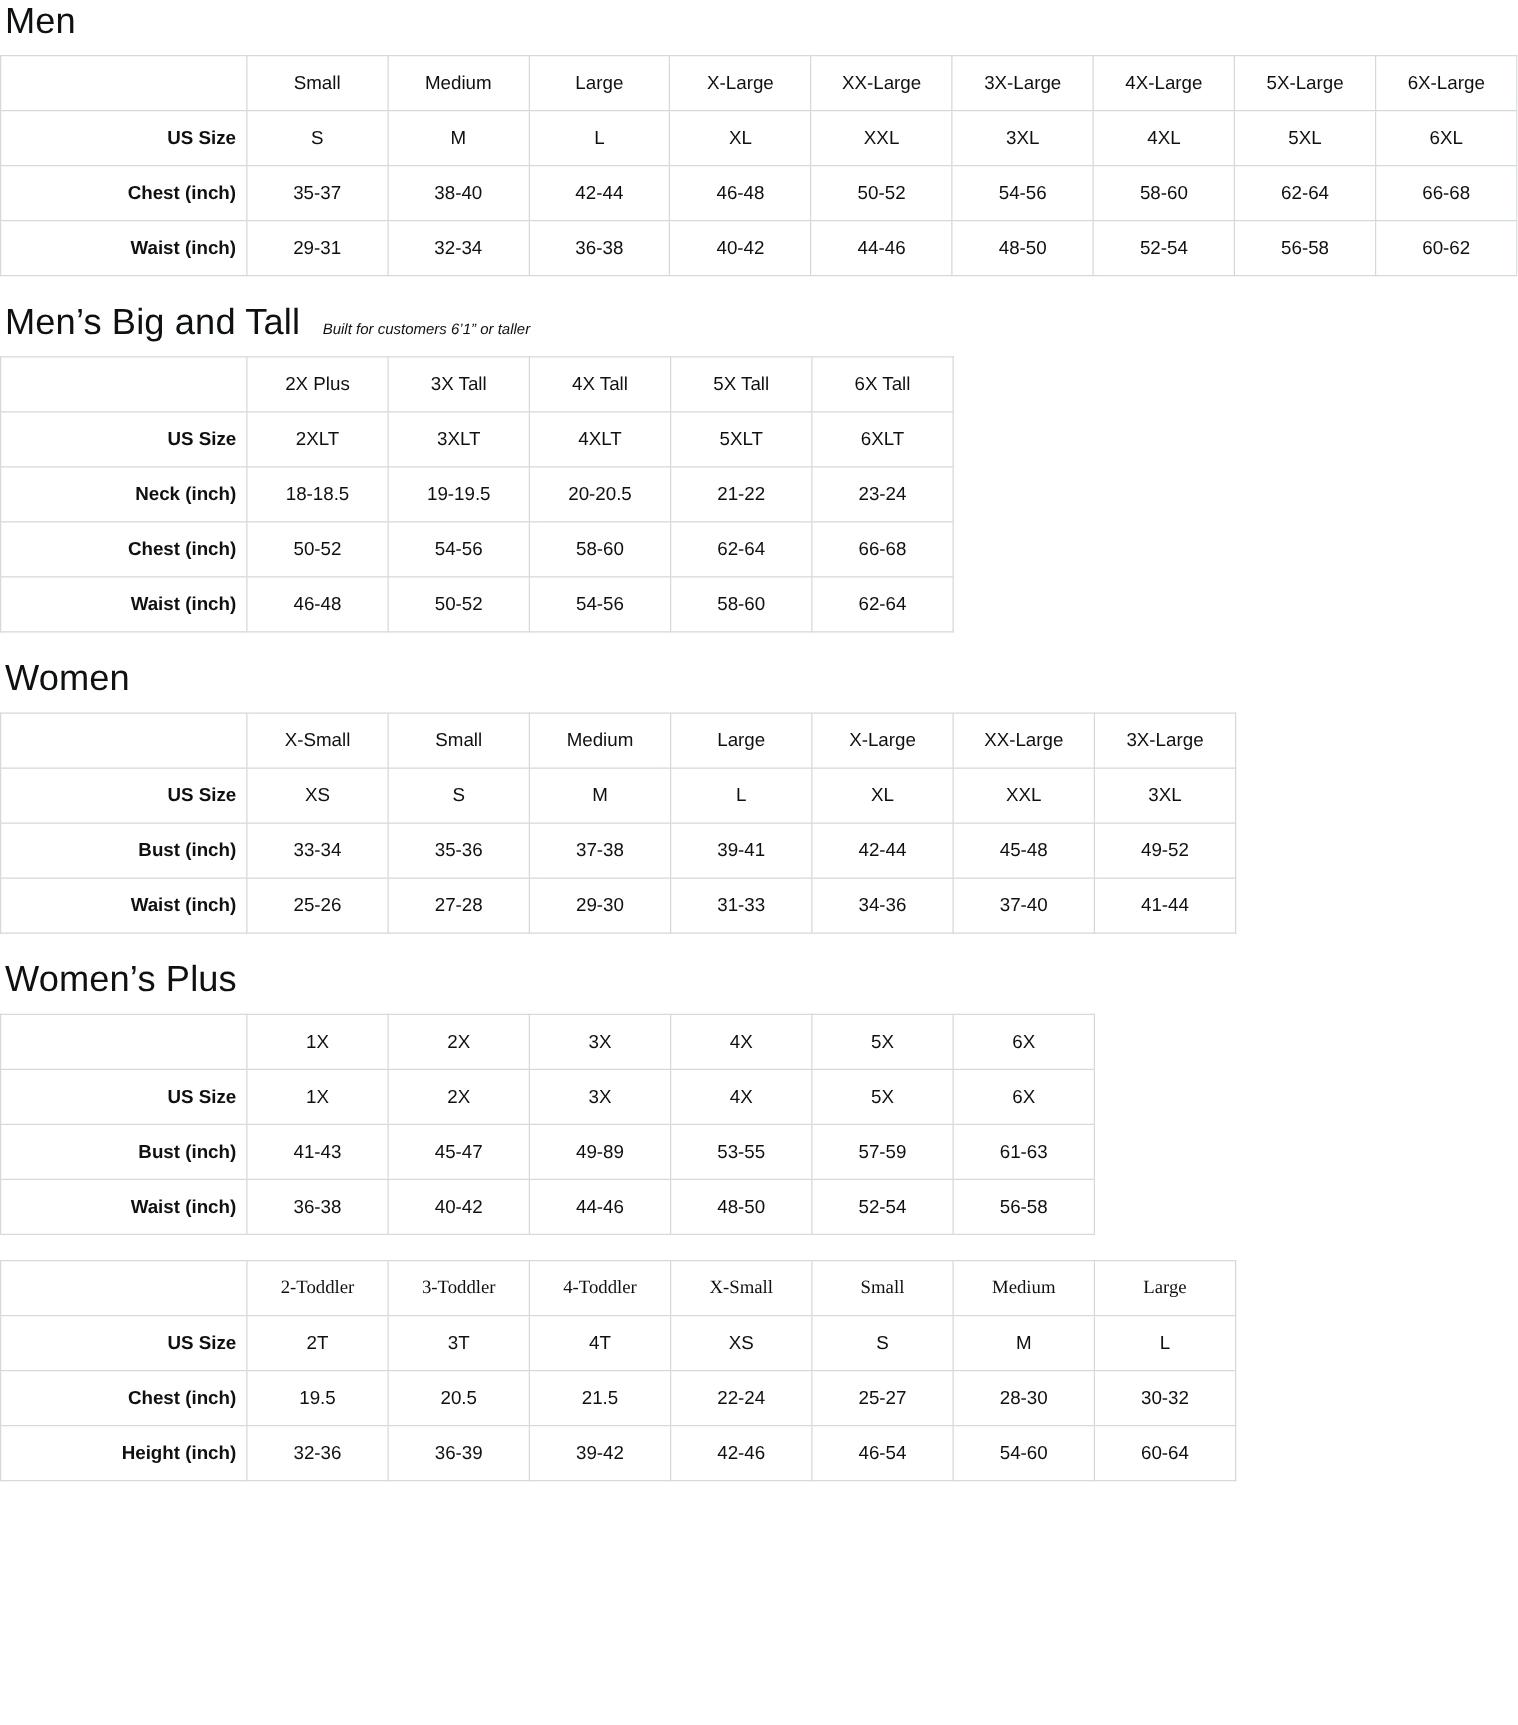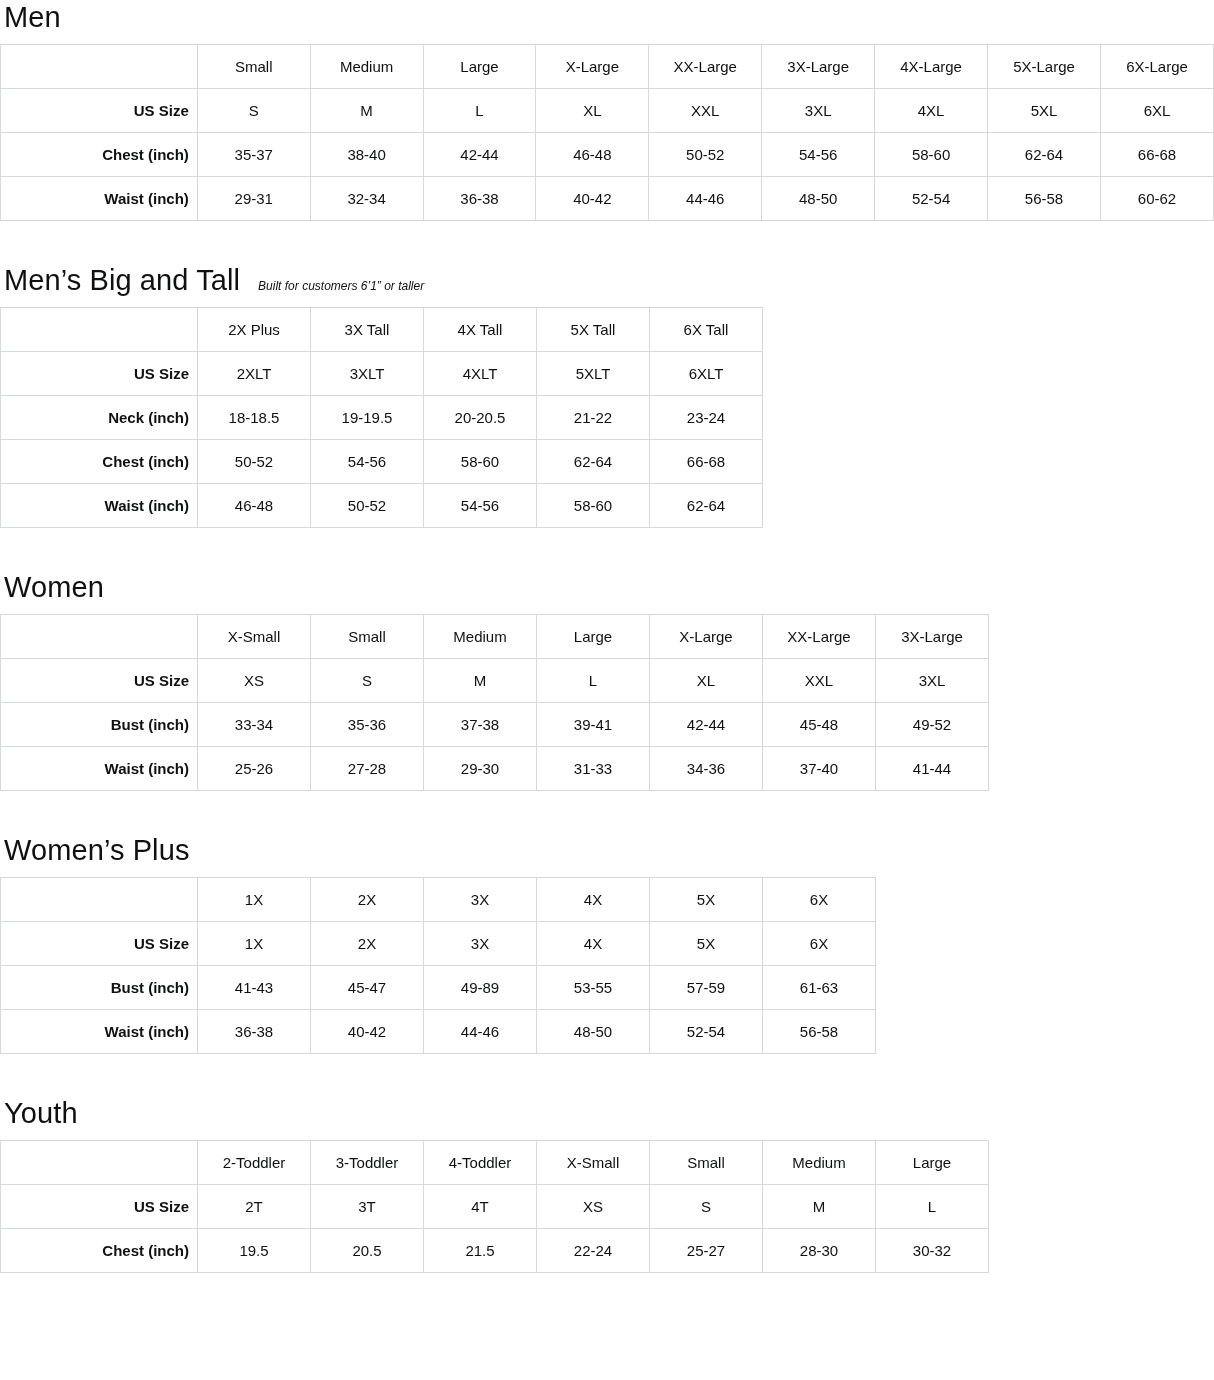--- a/index.html
+++ b/index.html
@@ -12,21 +12,21 @@
     font-family: "Liberation Sans", sans-serif;
     color: #0f1111;
     -webkit-font-smoothing: antialiased;
   }
   .page {
     width: 1214px;
     box-sizing: border-box;
     padding: 0 0 16px 0;
   }
   .section {
-    margin: 0 0 42px 0;
+    margin: 0 0 20px 0;
   }
   .section-head {
     display: flex;
     align-items: baseline;
     gap: 18px;
     padding: 0 0 10px 4px;
   }
   .section-title {
     font-size: 29px;
     font-weight: 400;
@@ -64,21 +64,21 @@
     width: 197px;
   }
   table.size-table th.colhead {
     font-weight: 400;
   }
   table.size-table td.corner {
     border-top: 1px solid #d5d9d9;
   }
   .col-men { width: 113px; }
   .col-women { width: 113px; }
-  .col-youth { width: 113px; }
+  .col-youth { width: 113px; font-family: Liberation Serif, serif; }
   .firstrow td, .firstrow th { height: 43px; }
 </style>
 </head>
 <body>
 
 <div class="page">
   <div id="sections-root">
       <div class="section">
         <div class="section-head">
           <div class="section-title">Men</div>
@@ -282,23 +282,20 @@
               <td>40-42</td>
               <td>44-46</td>
               <td>48-50</td>
               <td>52-54</td>
               <td>56-58</td>
             </tr>
           </tbody>
         </table>
       </div>
       <div class="section">
-        <div class="section-head">
-          <div class="section-title">Youth</div>
-        </div>
         <table class="size-table">
           <thead>
             <tr class="firstrow">
               <td class="corner rowhead"></td>
               <th class="colhead col-youth">2-Toddler</th>
               <th class="colhead col-youth">3-Toddler</th>
               <th class="colhead col-youth">4-Toddler</th>
               <th class="colhead col-youth">X-Small</th>
               <th class="colhead col-youth">Small</th>
               <th class="colhead col-youth">Medium</th>
@@ -319,17 +316,27 @@
             <tr>
               <th class="rowhead">Chest (inch)</th>
               <td>19.5</td>
               <td>20.5</td>
               <td>21.5</td>
               <td>22-24</td>
               <td>25-27</td>
               <td>28-30</td>
               <td>30-32</td>
             </tr>
+            <tr>
+              <th class="rowhead">Height (inch)</th>
+              <td>32-36</td>
+              <td>36-39</td>
+              <td>39-42</td>
+              <td>42-46</td>
+              <td>46-54</td>
+              <td>54-60</td>
+              <td>60-64</td>
+            </tr>
           </tbody>
         </table>
       </div>
     </div>
 </div>
 
 </body></html>

